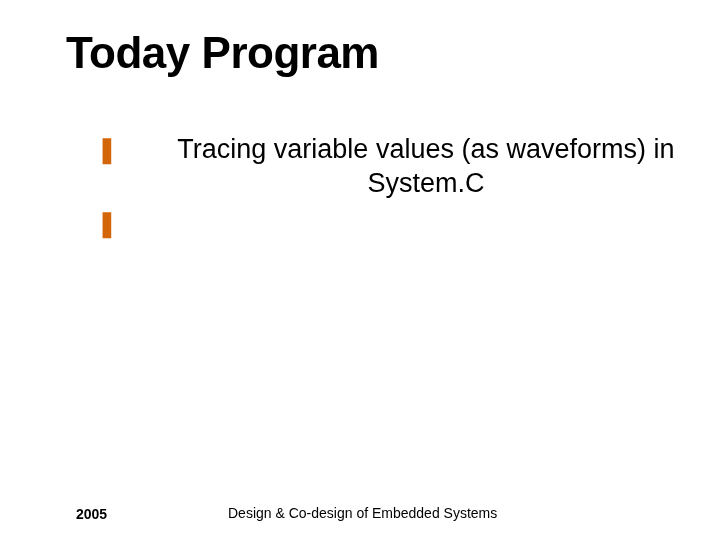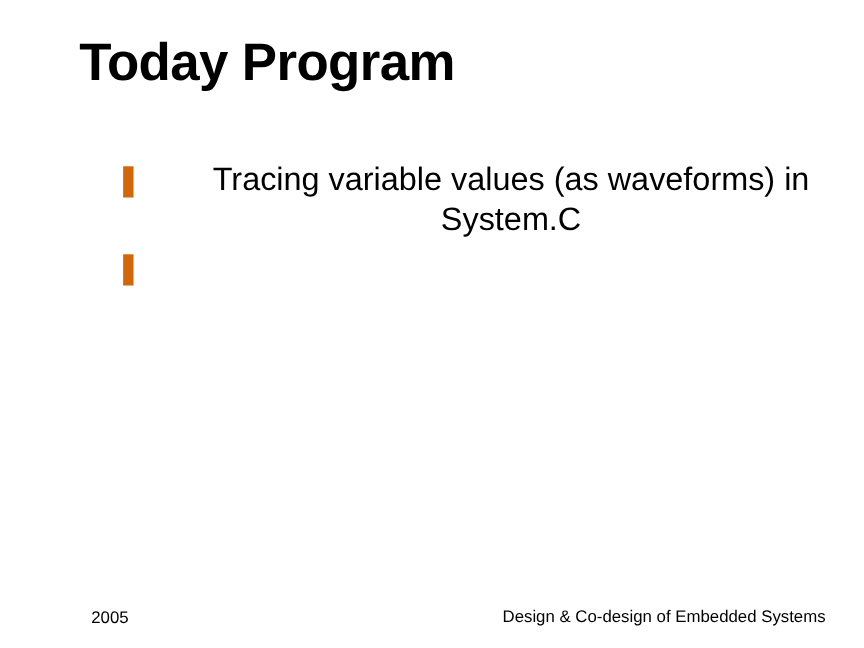--- a/index.html
+++ b/index.html
@@ -7,22 +7,22 @@
   .slide { width: 720px; height: 540px; position: relative; padding: 0; margin-left: 48px; }
   .title-wrap { position: relative; padding: 28px 0 0 18px; }
   .title { font-family: Arial, Helvetica, sans-serif; font-weight: 900; font-size: 44px; color: #000; letter-spacing: -0.5px; }
   .brush { position: absolute; left: 0; top: 74px; width: 720px; height: 60px; z-index: -1; }
   .brush svg { display: block; }
   .body { padding: 54px 36px 0 48px; }
   .bullet { display: flex; align-items: flex-start; margin-bottom: 6px; }
   .bullet .mark { color: #d4660a; font-family: "Zapf Dingbats", "Segoe UI Symbol", sans-serif; font-size: 26px; line-height: 34px; margin-right: 2px; flex: 0 0 auto; }
   .bullet .txt { color: #000; font-size: 27px; line-height: 34px; text-align: center; }
   .footer { position: absolute; left: 0; bottom: 18px; width: 720px; display: flex; align-items: flex-end; font-family: Arial, Helvetica, sans-serif; font-size: 14px; color: #000; }
-  .footer .fl { flex: 0 0 180px; padding-left: 28px; }
-  .footer .fc { flex: 1 1 auto; text-align: right; line-height: 1.25; }
+  .footer .fl { flex: 0 0 180px; padding-left: 28px; font-weight: bold; }
+  .footer .fc { flex: 1 1 auto; text-align: left; line-height: 1.25; }
   .footer .fr { flex: 0 0 80px; text-align: right; padding-right: 34px; }
 </style>
 </head>
 <body>
 
 <div class="slide">
 
   <div class="title-wrap">
     <h1 class="title">Today Program</h1>
     <div class="brush">

